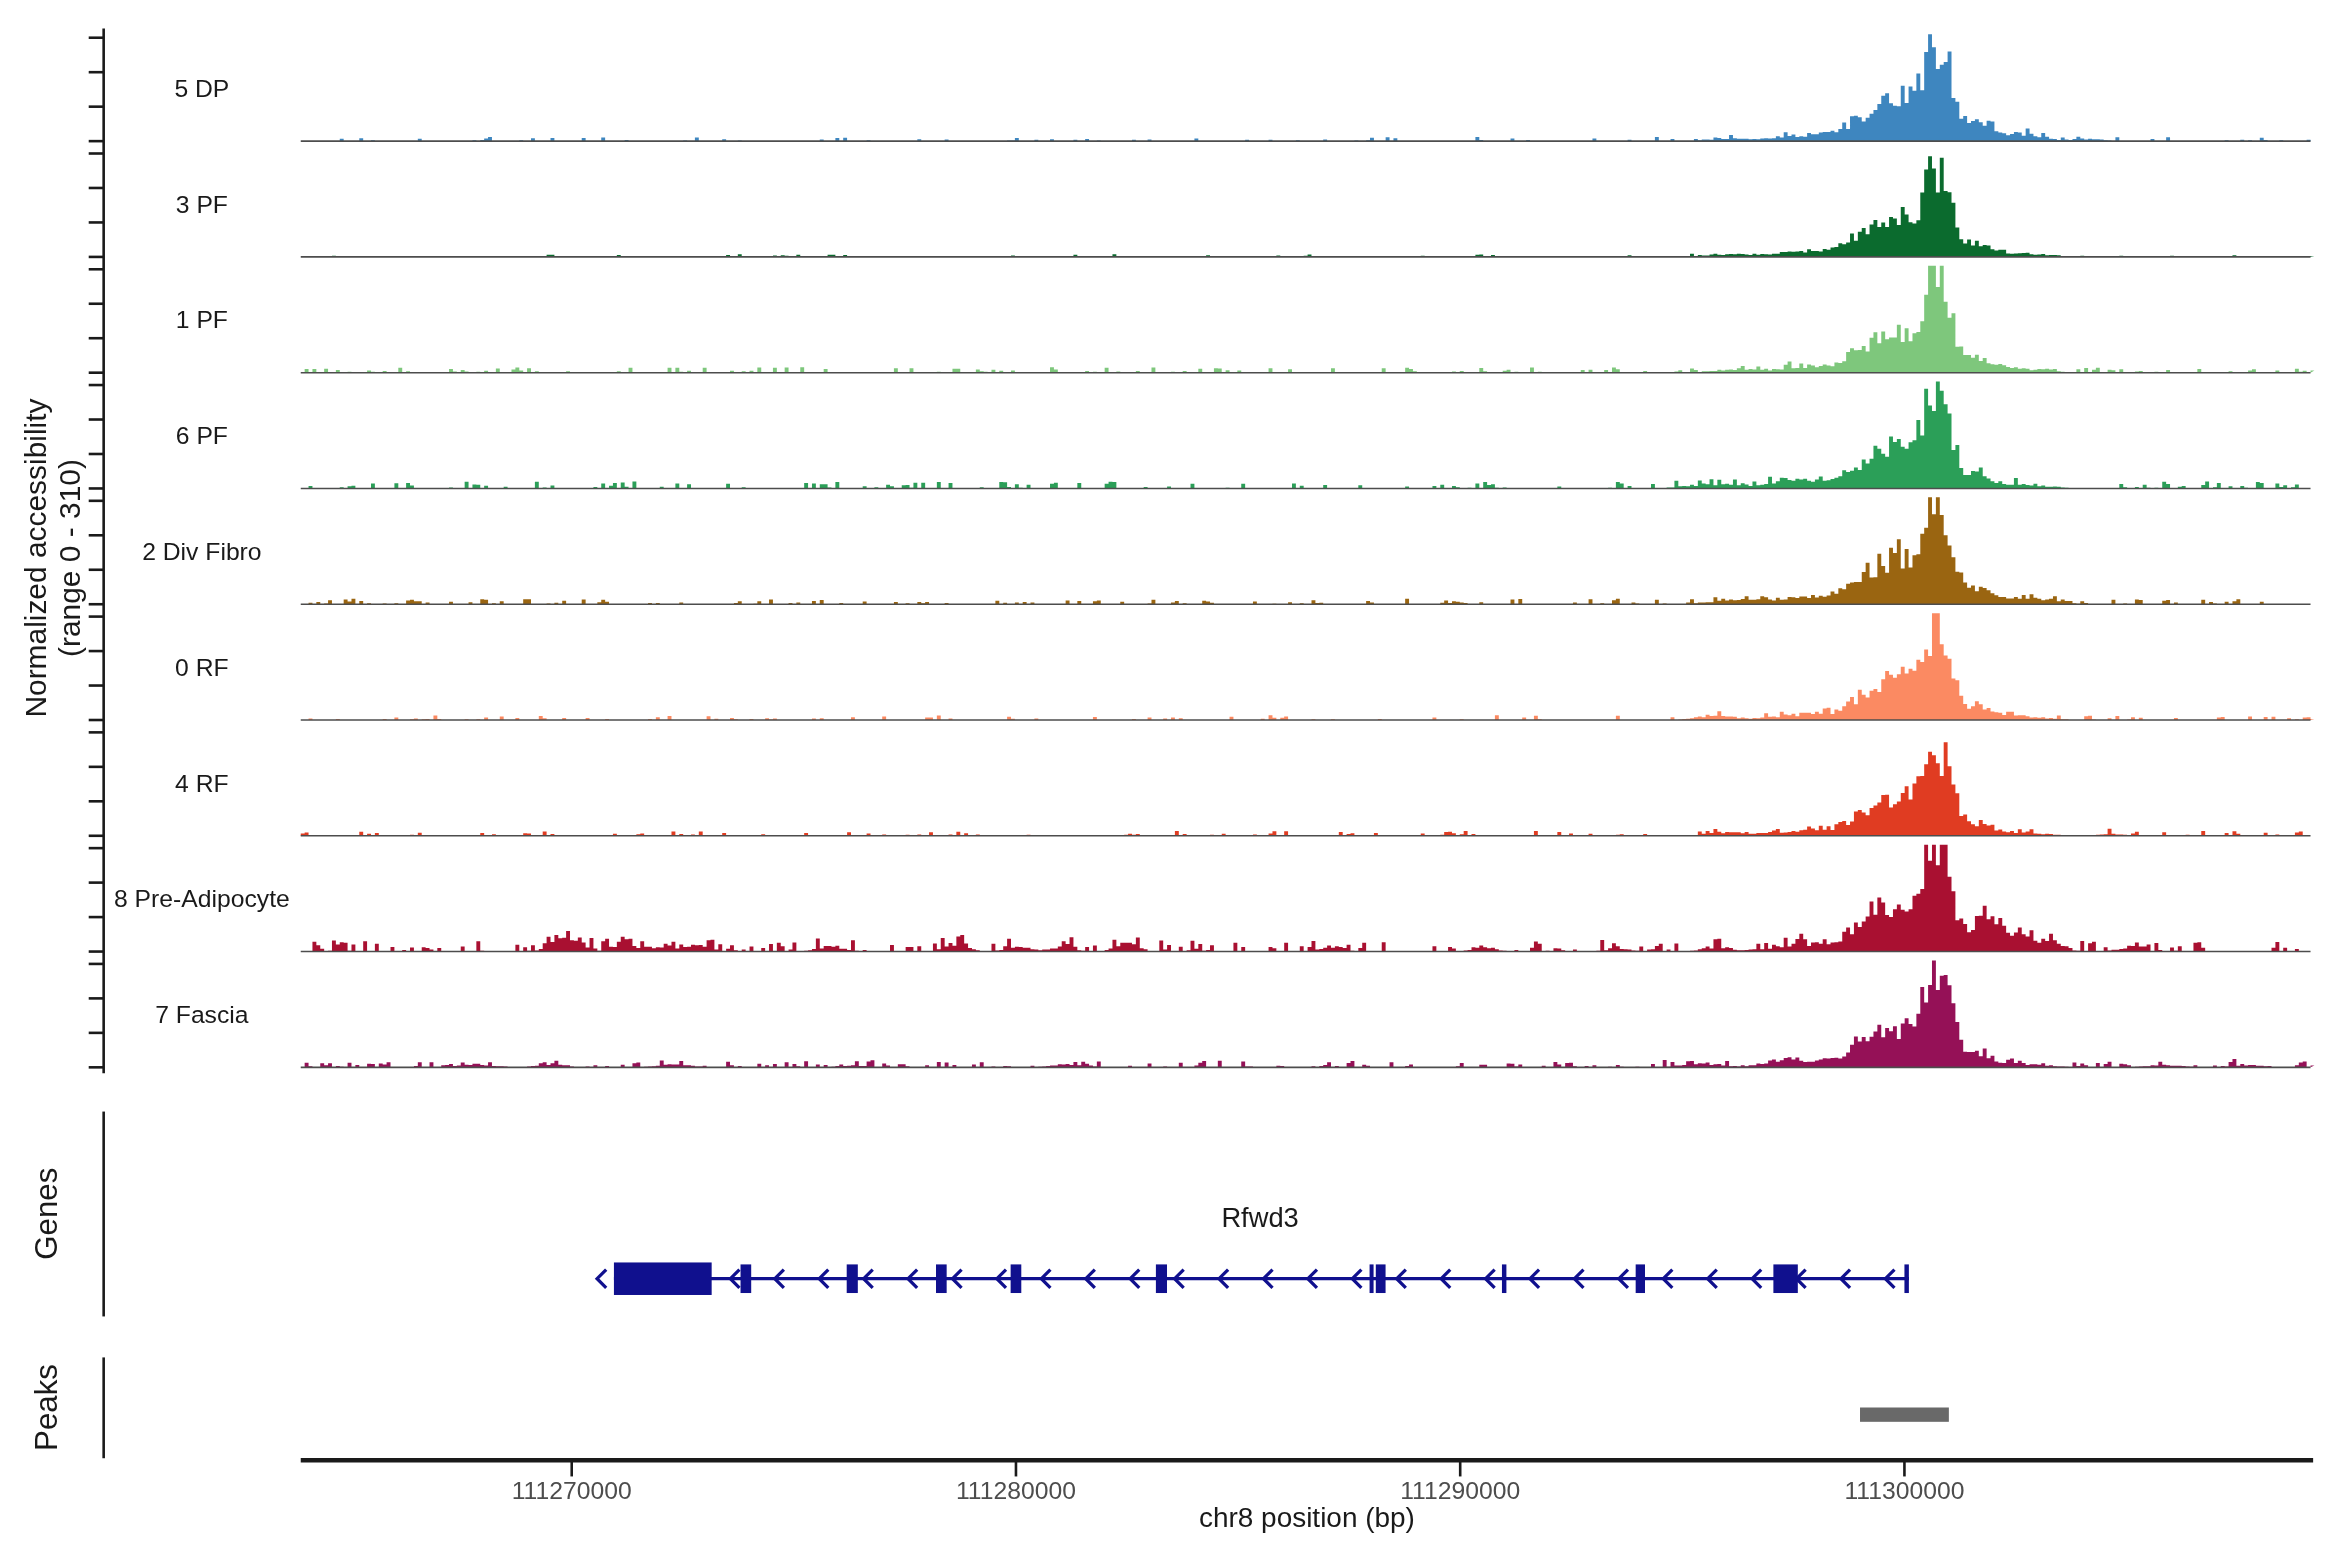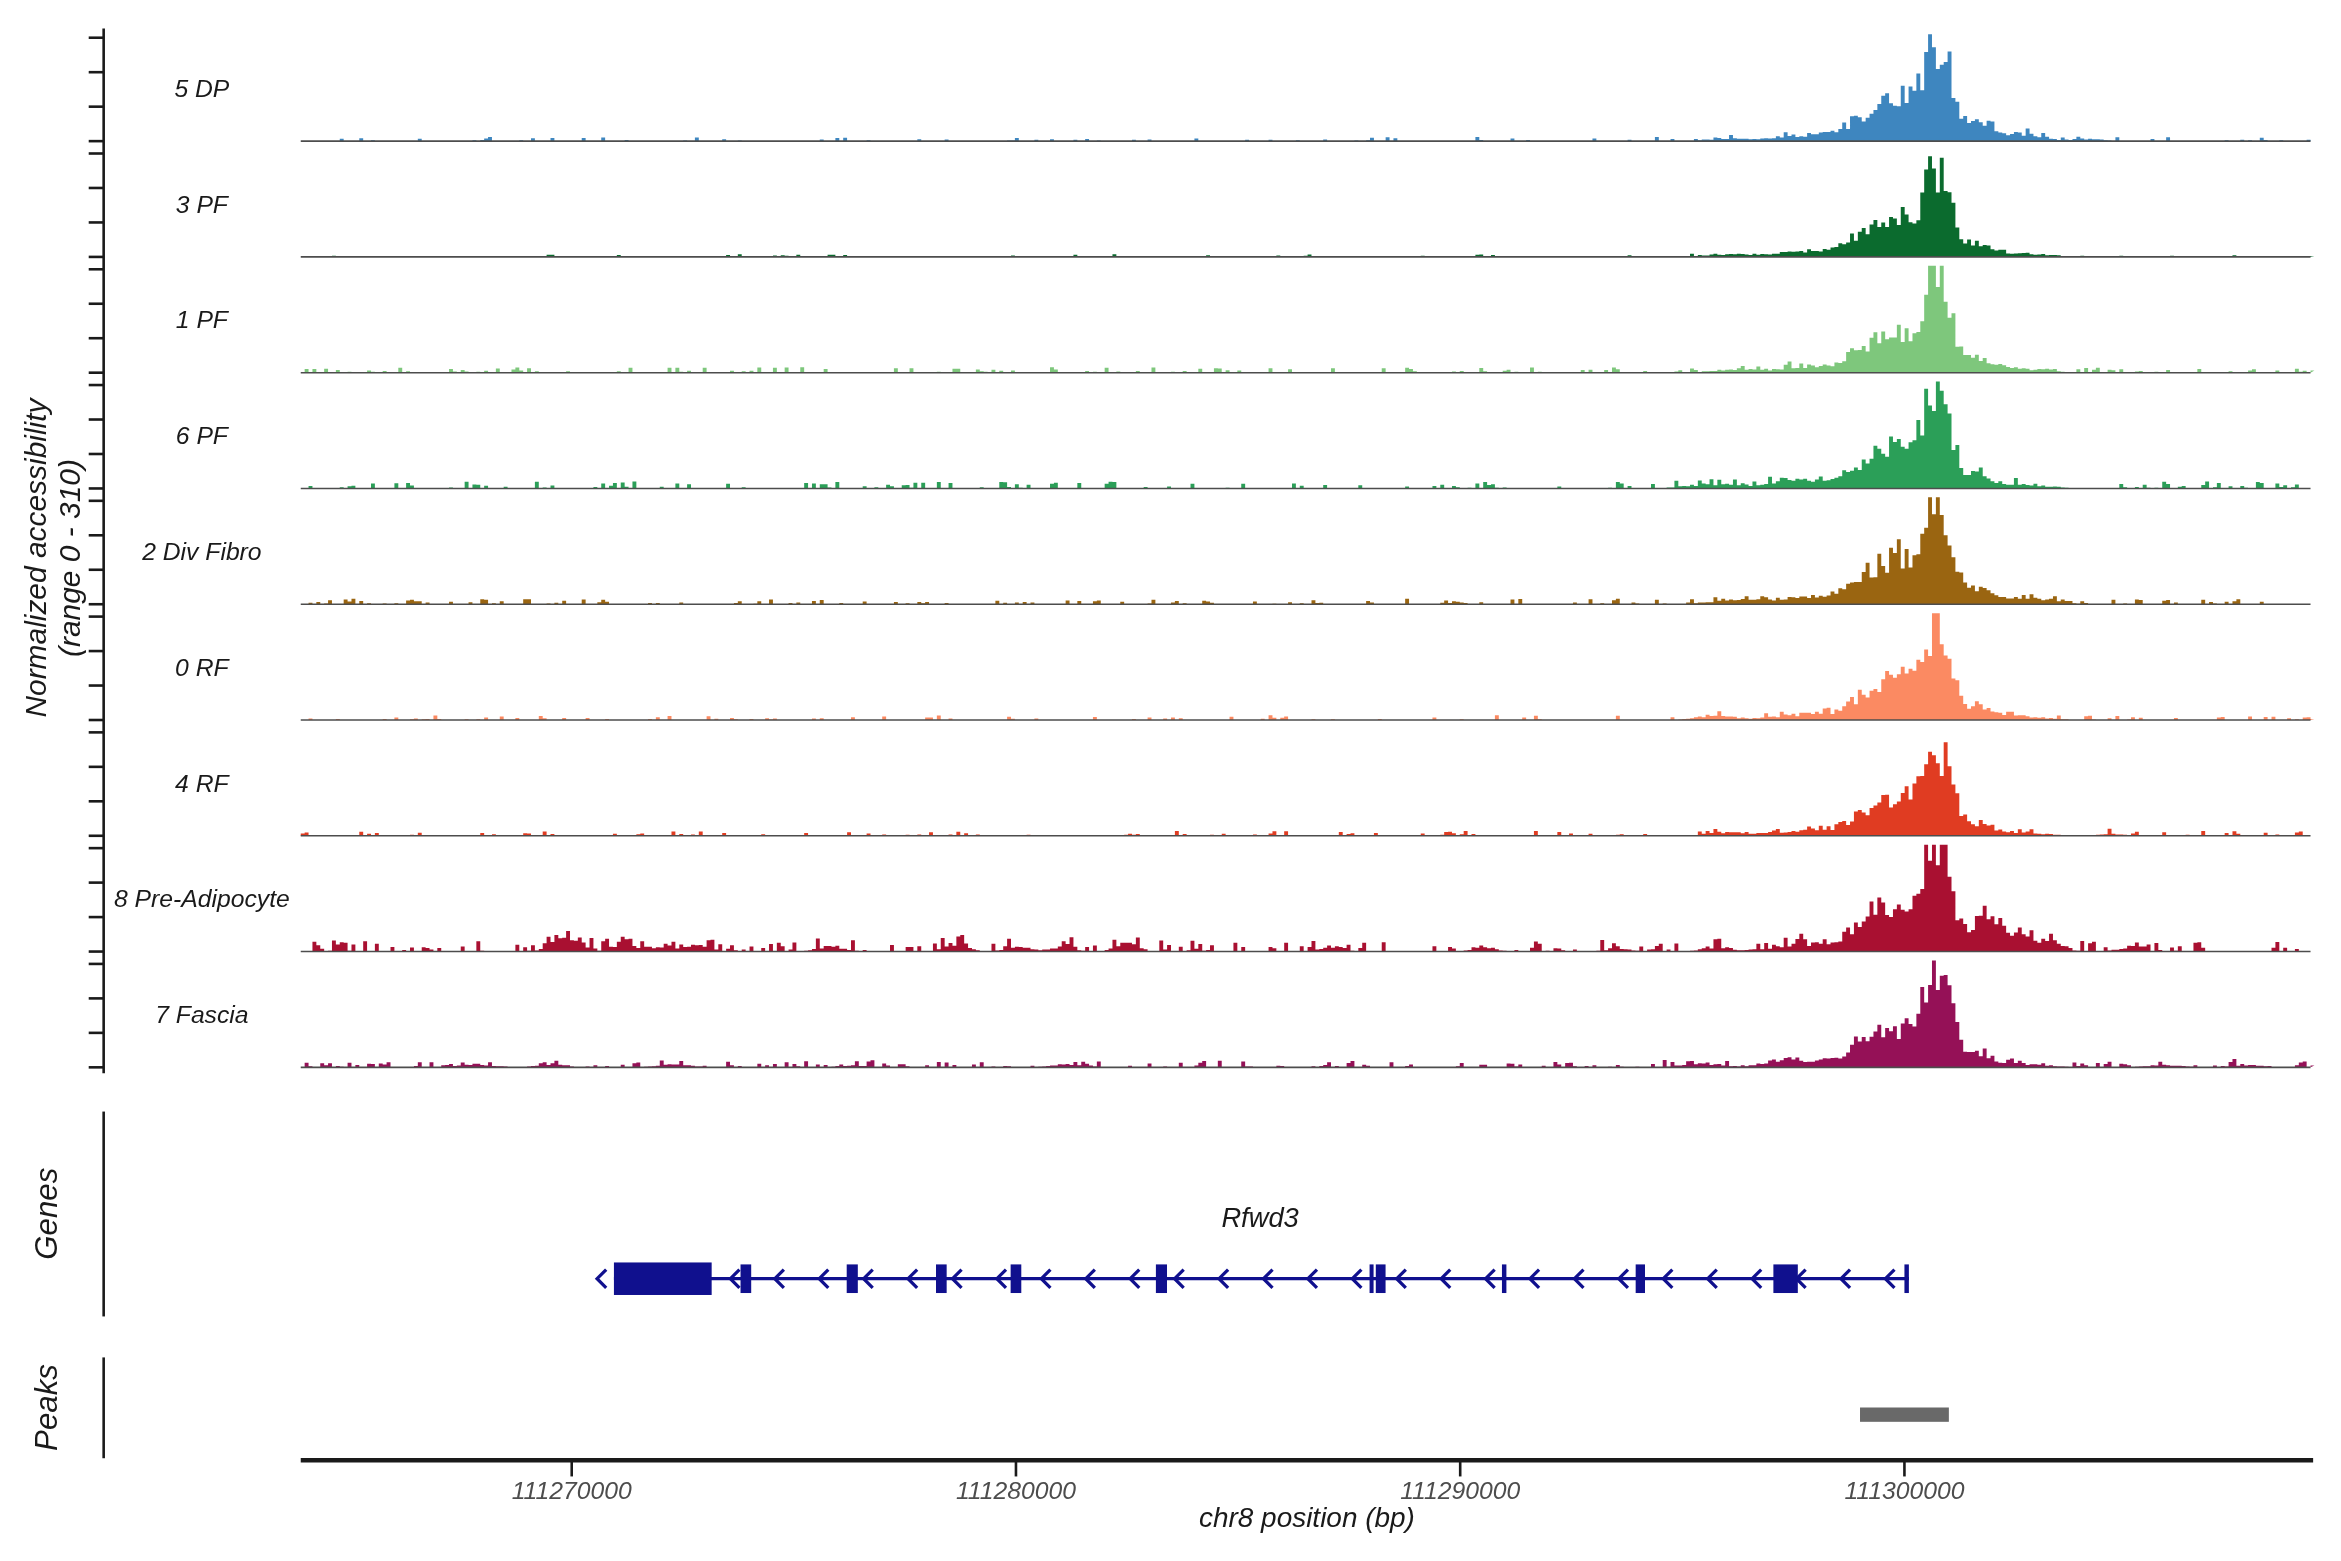--- a/index.html
+++ b/index.html
@@ -1,17 +1,17 @@
 <!DOCTYPE html>
 <html style="font-size:10.4px"><head>
 <meta charset="utf-8">
 <style>
   html,body{margin:0;padding:0;background:#ffffff;}
   #canvas{position:relative;width:2342px;height:1561px;background:#ffffff;overflow:hidden;
-          font-family:"Liberation Sans", sans-serif;font-style:italic;}
+          font-family:"Liberation Sans", sans-serif;}
   svg text{font-family:"Liberation Sans", sans-serif;}
   .lbl{fill:#1a1a1a;}
 </style>
 </head>
 <body>
 
 <div id="canvas">
 <svg id="fig" width="2342" height="1561" viewBox="0 0 3600 2400">
 
   <g id="g-tracks">

